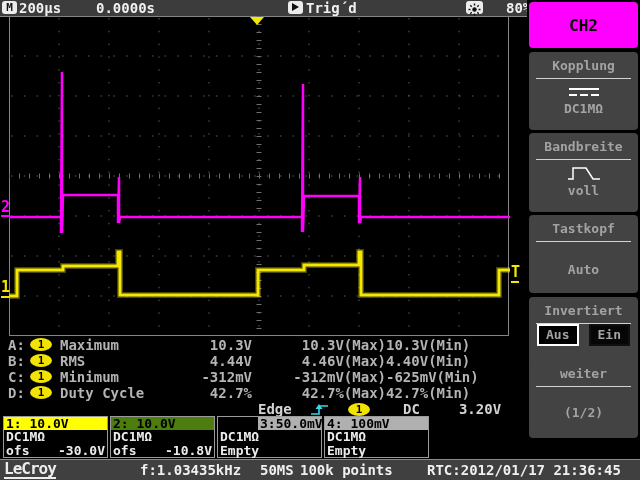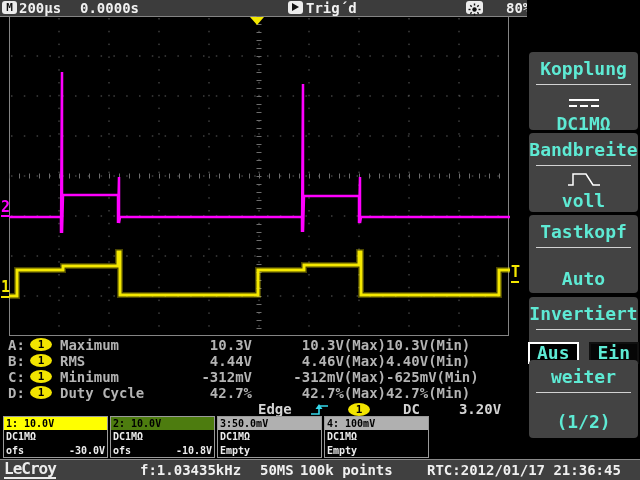--- a/index.html
+++ b/index.html
@@ -23,51 +23,51 @@
   .mrow .mid{position:absolute;left:8px;}
   .mrow .mlabel{position:absolute;left:60px;}
   .srcoval{position:absolute;display:inline-block;width:22px;height:13px;top:1px;border-radius:50%;
            background:#f2e400;color:#000;font-size:11px;line-height:13px;text-align:center;}
   .mval1{position:absolute;left:140px;width:112px;text-align:right;}
   .mval2{position:absolute;left:262px;width:124px;text-align:right;}
   .mval3{position:absolute;left:386px;width:122px;}
   
   .trigrow{left:0;top:402px;width:524px;height:14px;color:#d4d4d4;font-size:14px;line-height:14px;padding-left:37px;}
   
-  .chstrip{left:0;top:416px;width:524px;height:42px;font-size:10px;}
+  .chstrip{left:0;top:416px;width:524px;height:42px;font-size:13px;}
   .chbox{position:absolute;top:0;width:105px;height:42px;border:1px solid #9a9a9a;background:#000;box-sizing:border-box;}
   .chhead{height:13px;line-height:13px;color:#000;padding-left:2px;white-space:pre;}
   .chline{height:14px;line-height:14px;color:#ececec;padding:0 2px;position:relative;}
   .chline .rv{position:absolute;right:2px;top:0;}
   
   .bottombar{left:0;top:459px;width:640px;height:21px;background:#404040;border-top:1px solid #8a8a8a;box-sizing:border-box;}
   .bottombar .txt{position:absolute;top:2px;color:#f0f0f0;font-size:14px;line-height:17px;white-space:pre;}
   .brand{position:absolute;left:4px;top:0px;color:#ececec;font-size:16px;line-height:17px;
          border-bottom:2px solid #ececec;letter-spacing:-1px;}
   
   .sidebar{left:527px;top:0;width:113px;height:459px;background:#000;}
   .sbtn{position:absolute;left:2px;width:109px;background:#434343;border-radius:4px;
-        color:#5eead4;font-size:18px;text-align:center;box-sizing:border-box;}
+        color:#a3a3a3;font-size:13px;text-align:center;box-sizing:border-box;}
   .sbtn .t{padding-top:6px;}
   .sbtn .rule{border:none;border-top:1px solid #d2d2d2;width:88%;margin:5px auto 0;}
   .ch2btn{top:2px;height:46px;color:#000;font-size:16px;display:flex;align-items:center;justify-content:center;}
-  .optrow{display:flex;justify-content:center;gap:10px;margin-top:12px;}
+  .optrow{display:flex;justify-content:center;gap:10px;}
   .optbox{padding:0 7px;height:18px;line-height:18px;background:#000;}
   .opt-on{border:2px solid #fff;}
   .opt-off{border:2px solid #101010;background:#060606;}
 </style>
 </head>
 <body>
 
 <div class="screen">
 
   <div class="abs topbar">
     <div class="wicon micon">M</div>
     <div class="txt" style="left:19px">200μs</div>
-    <div class="txt" style="left:80px">0.0000s</div>
+    <div class="txt" style="left:96px">0.0000s</div>
     <div class="wicon trigicon">
         <span class="tri"></span>
       </div>
     <div class="txt" style="left:306px">Trig´d</div>
     <div class="wicon sunicon">
       <svg width="17" height="13" viewBox="0 0 17 13">
         <circle cx="8.5" cy="6.5" r="2.2" fill="#111"></circle>
         <g stroke="#111" stroke-width="1.4">
           <line x1="8.5" y1="0.5" x2="8.5" y2="2.5"></line>
             <line x1="8.5" y1="10.5" x2="8.5" y2="12.5"></line>
@@ -174,21 +174,21 @@
     </div>
     <div class="chbox" style="left:110px">
       <div class="chhead" style="background: #4d7c0f;">2: 10.0V</div>
       <div class="chline">DC1MΩ</div>
       <div class="chline">
         <span>ofs</span>
         <span class="rv">-10.8V</span>
       </div>
     </div>
     <div class="chbox" style="left:217px">
-      <div class="chhead" style="background: rgb(176, 176, 176);">3:50.0mV</div>
+      <div class="chhead" style="background: rgb(176, 176, 176); margin-left: 40px;">3:50.0mV</div>
       <div class="chline">DC1MΩ</div>
       <div class="chline">
         <span>Empty</span>
         <span class="rv"></span>
       </div>
     </div>
     <div class="chbox" style="left:324px">
       <div class="chhead" style="background: rgb(176, 176, 176);">4: 100mV</div>
       <div class="chline">DC1MΩ</div>
       <div class="chline">
@@ -200,20 +200,21 @@
 
   <div class="abs bottombar">
     <span class="brand">LeCroy</span>
     <span class="txt" style="left:140px">f:1.03435kHz</span>
     <span class="txt" style="left:260px">50MS</span>
     <span class="txt" style="left:300px">100k points</span>
     <span class="txt" style="left:427px">RTC:2012/01/17 21:36:45</span>
   </div>
 
   <div class="abs sidebar">
+    <div class="sbtn ch2btn" id="ch2btn" style="background: rgb(255, 0, 255);">CH2</div>
 
     <div class="sbtn" style="top:52px;height:78px">
       <div class="t">Kopplung</div>
       <hr class="rule">
       <div style="margin-top:7px">
         <svg width="40" height="12" viewBox="0 0 40 12">
           <line x1="5" y1="3" x2="35" y2="3" stroke="#fff" stroke-width="2"></line>
           <g stroke="#fff" stroke-width="2">
             <line x1="5" y1="9" x2="13" y2="9"></line>
               <line x1="16" y1="9" x2="24" y2="9"></line>

